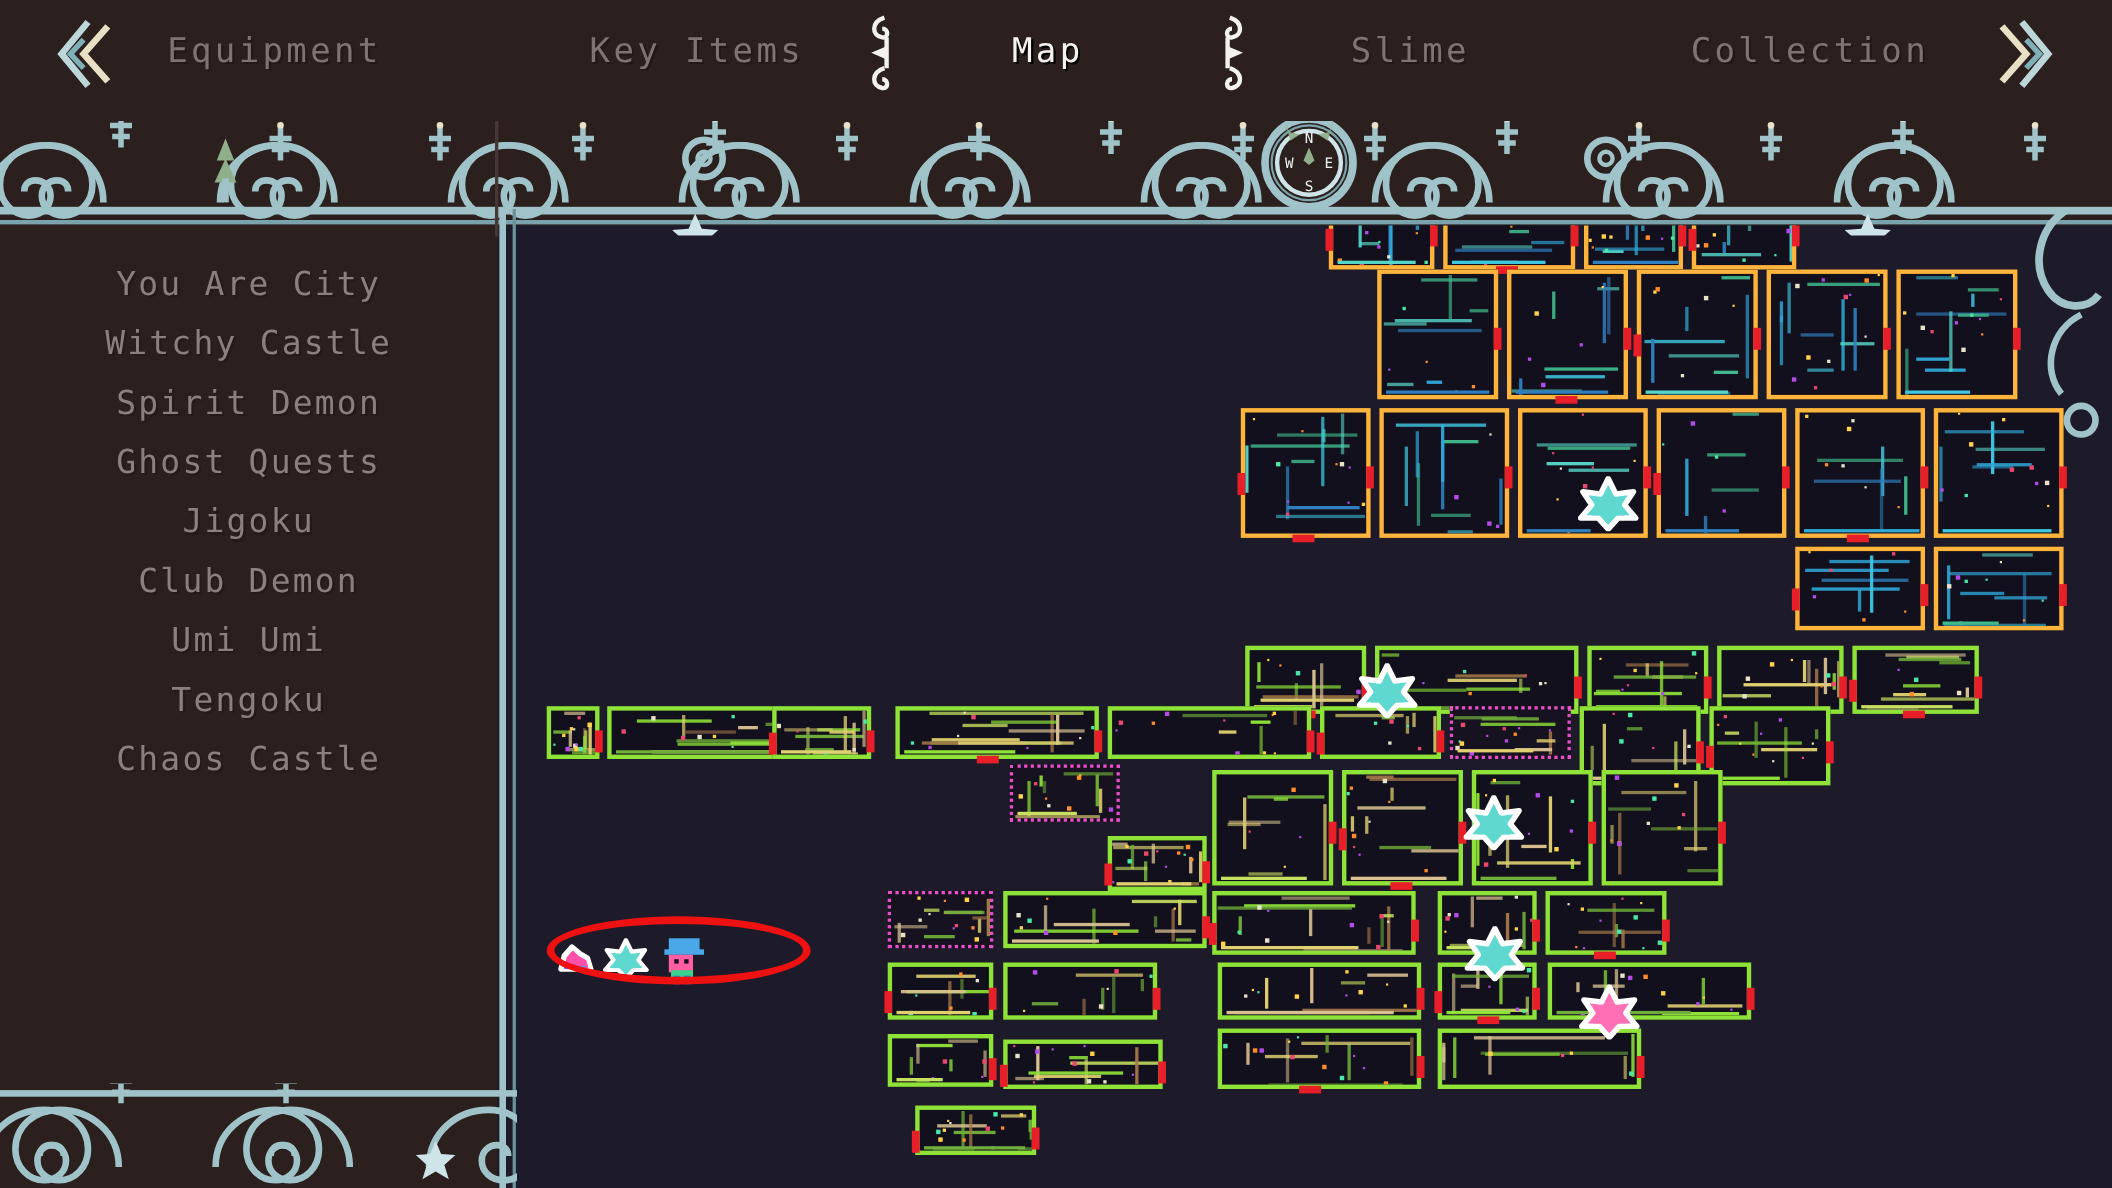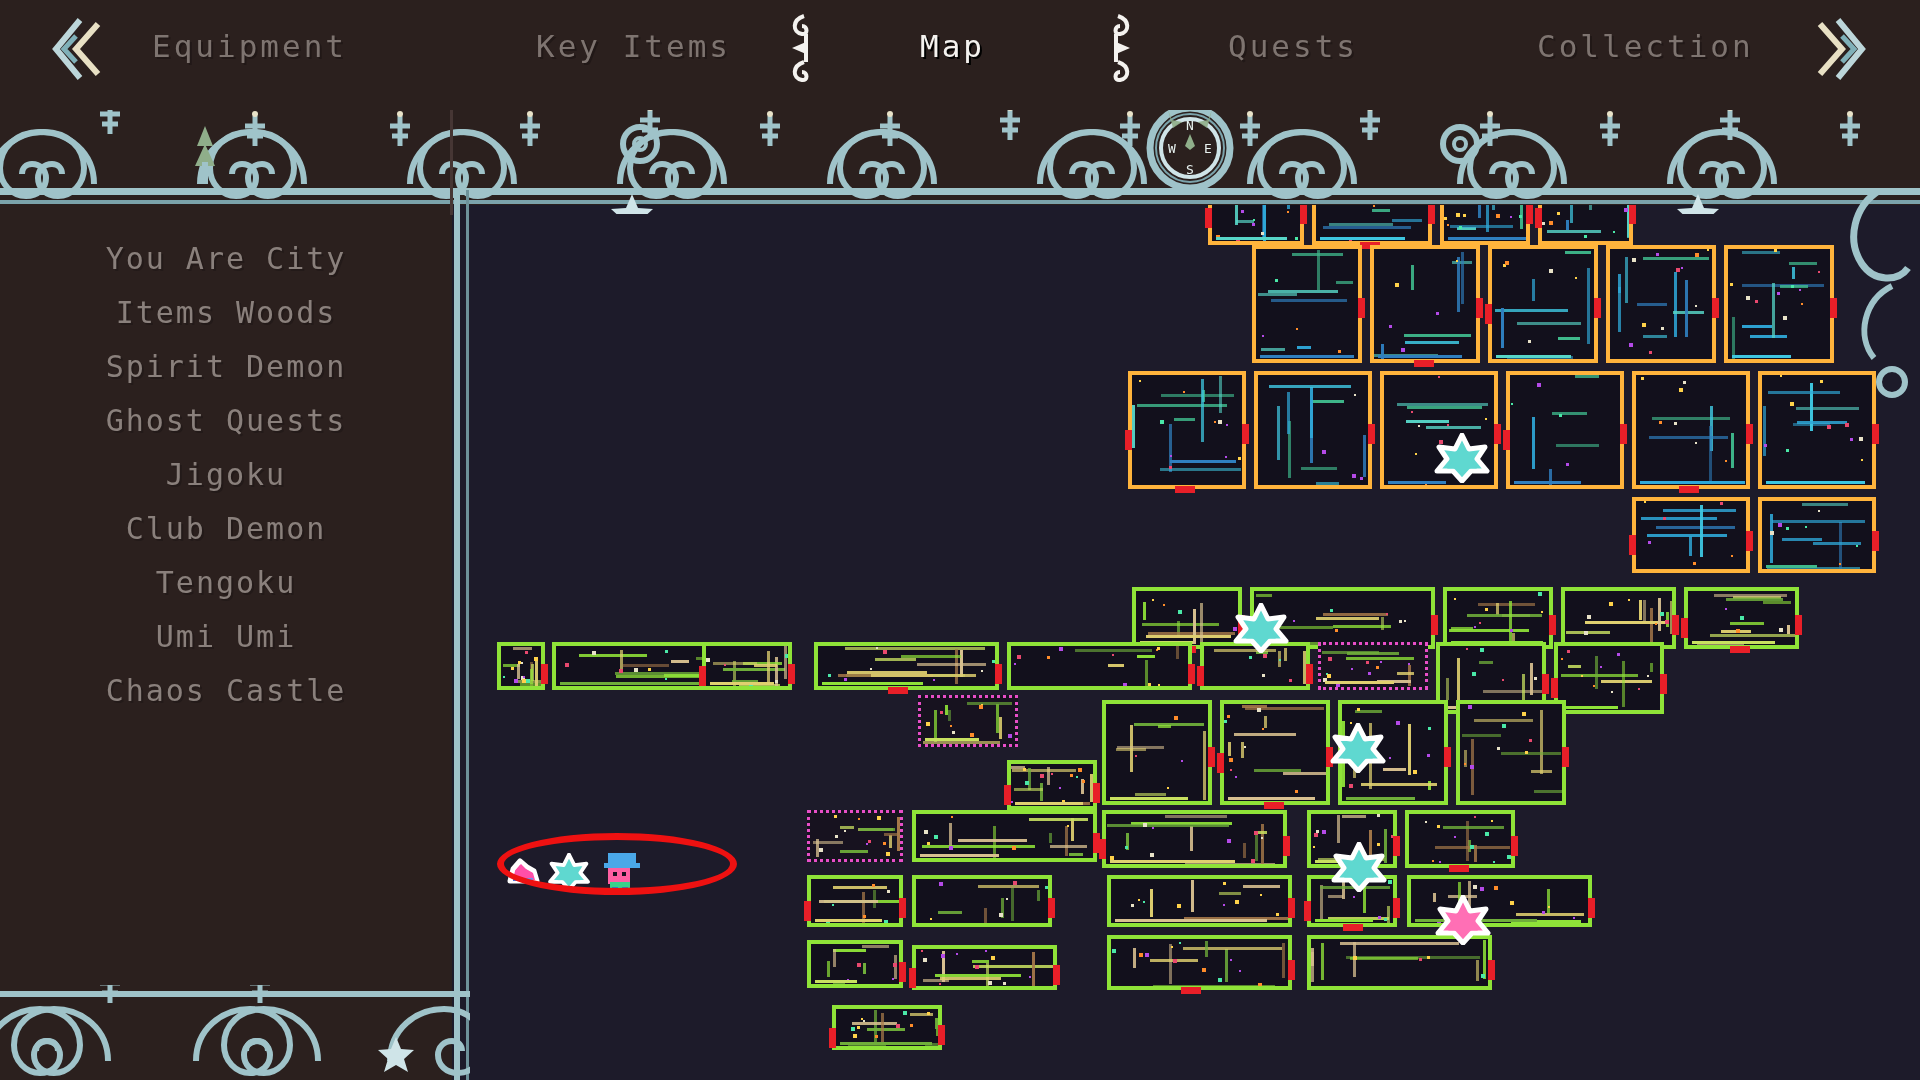--- a/index.html
+++ b/index.html
@@ -1150,27 +1150,27 @@
           <rect x="12" y="36" width="6" height="8" fill="#2f7fbf"></rect>
           <rect x="22" y="36" width="6" height="8" fill="#2f7fbf"></rect>
         </svg></div>
 
     <div id="highlight-ellipse" style="left: 45px; top: 628px; width: 240px; height: 62px;"></div>
   </div>
 
   <div id="sidebar">
     <div class="loc-list" id="loc-list">
         <div class="loc-item">You Are City</div>
-        <div class="loc-item">Items Woods</div>
+        <div class="loc-item">Witchy Castle</div>
         <div class="loc-item">Spirit Demon</div>
         <div class="loc-item">Ghost Quests</div>
         <div class="loc-item">Jigoku</div>
         <div class="loc-item">Club Demon</div>
+        <div class="loc-item">Umi Umi</div>
         <div class="loc-item">Tengoku</div>
-        <div class="loc-item">Umi Umi</div>
         <div class="loc-item">Chaos Castle</div>
       </div>
   </div>
 
   <div class="divider-v"></div>
 
   <svg id="fence-top" viewBox="0 0 1920 118" preserveAspectRatio="none">
     <defs>
       <g id="swirl">
         <path d="M0,60 C0,28 26,8 54,8 C78,8 94,24 94,44 C94,60 82,72 68,72
@@ -1299,18 +1299,18 @@
     <svg class="nav-arrow" style="left:1810px;" viewBox="0 0 62 66">
       <path d="M28,4 L52,33 L28,62" fill="none" stroke="#bcd6da" stroke-width="6"></path>
       <path d="M10,8 L32,33 L10,58" fill="none" stroke="#e8e0c4" stroke-width="6"></path>
       <path d="M32,20 L44,33 L32,46" fill="none" stroke="#7fb0b8" stroke-width="5"></path>
     </svg>
 
     <div id="nav-tabs">
         <div class="nav-tab" style="left: 152px;">Equipment</div>
         <div class="nav-tab" style="left: 536px;">Key Items</div>
         <div class="nav-tab active" style="left: 920px;">Map</div>
-        <div class="nav-tab" style="left: 1228px;">Quests</div>
+        <div class="nav-tab" style="left: 1228px;">Slime</div>
         <div class="nav-tab" style="left: 1537px;">Collection</div>
       </div>
   </div>
 
 </div>
 
 </body></html>

